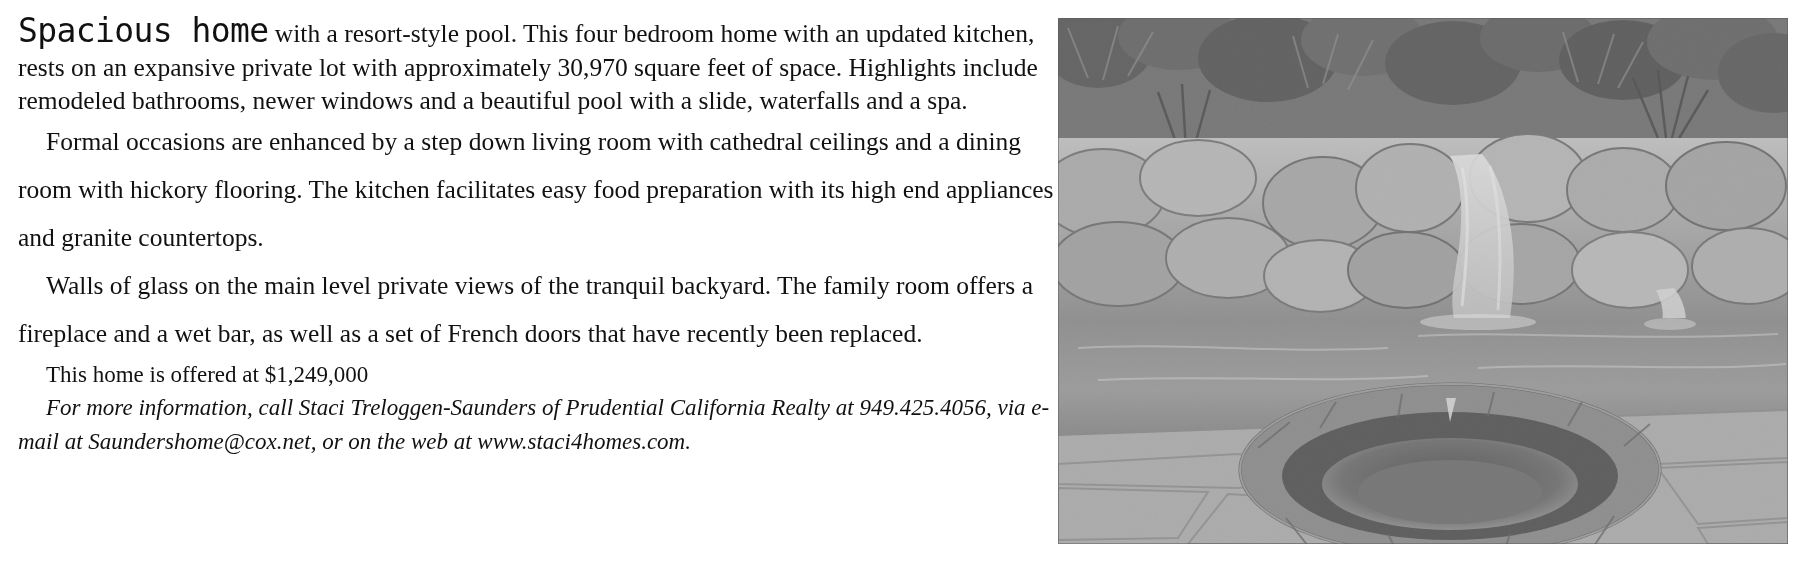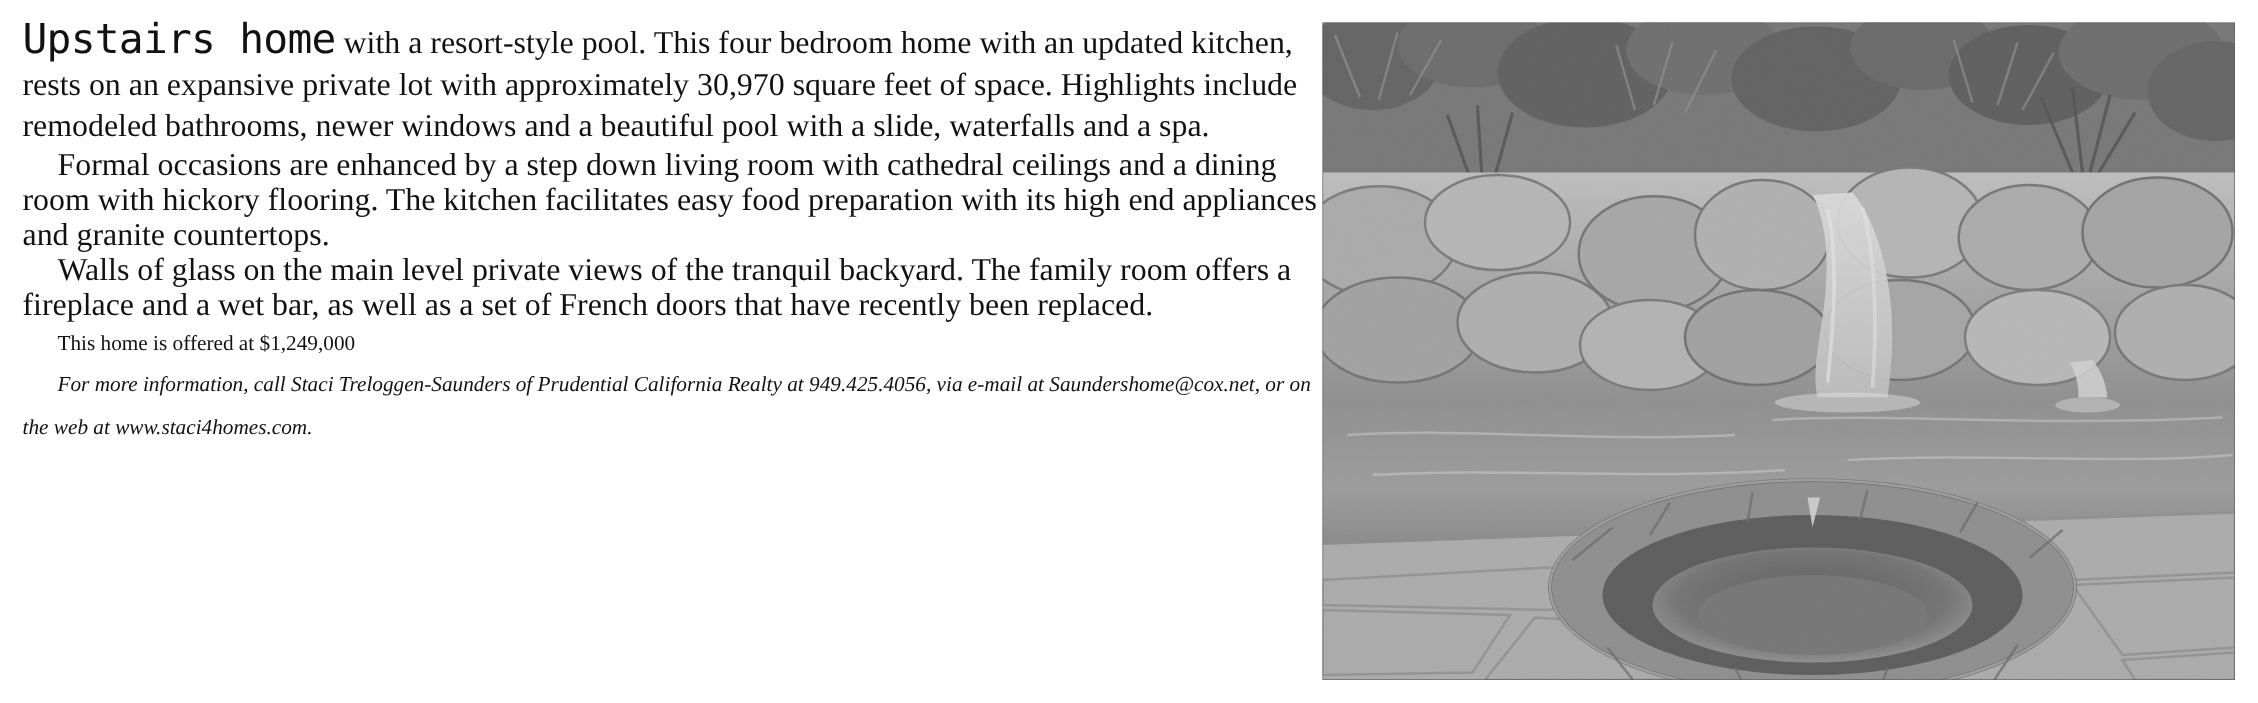--- a/index.html
+++ b/index.html
@@ -22,30 +22,30 @@
     box-sizing: border-box;
   }
   #article {
     position: absolute;
     left: 18px;
     top: 14px;
     width: 1040px;
     height: 534px;
   }
   .body-text {
-    font-size: 17px;
+    font-size: 23px;
     line-height: 33.5px;
     color: #111;
     text-align: left;
   }
   p.para {
     margin: 0;
     text-indent: 28px;
     font-size: 25.5px;
-    line-height: 28px;
+    line-height: 48px;
   }
   p.first-para {
     margin: 0;
     text-indent: 0;
     font-size: 25.5px;
     line-height: 33.5px;
   }
   p.price {
     margin: 0;
     text-indent: 28px;
@@ -72,21 +72,21 @@
   }
   #photo svg { display: block; }
 </style>
 </head>
 <body>
 
 <div id="page">
 
   <div id="article">
 
-    <p class="first-para body-text"><span class="lede-inline">Upstairs home</span><span> with a resort-style pool. This four bedroom home with an updated kitchen, rests on an expansive private lot with approximately 30,970 square feet of space. Highlights include remodeled bathrooms, newer windows and a beautiful pool with a slide, waterfalls and a spa.</span></p>
+    <p class="first-para body-text"><span class="lede-inline">Spacious home</span><span> with a resort-style pool. This four bedroom home with an updated kitchen, rests on an expansive private lot with approximately 30,970 square feet of space. Highlights include remodeled bathrooms, newer windows and a beautiful pool with a slide, waterfalls and a spa.</span></p>
 
     <p class="para body-text">Formal occasions are enhanced by a step down living room with cathedral ceilings and a dining room with hickory flooring. The kitchen facilitates easy food preparation with its high end appliances and granite countertops.</p>
 
     <p class="para body-text">Walls of glass on the main level private views of the tranquil backyard. The family room offers a fireplace and a wet bar, as well as a set of French doors that have recently been replaced.</p>
 
 
 
     <p class="price body-text">This home is offered at $1,249,000</p>
 
     <p class="contact body-text">For more information, call Staci Treloggen-Saunders of Prudential California Realty at 949.425.4056, via e-mail at Saundershome@cox.net, or on the web at www.staci4homes.com.</p>

